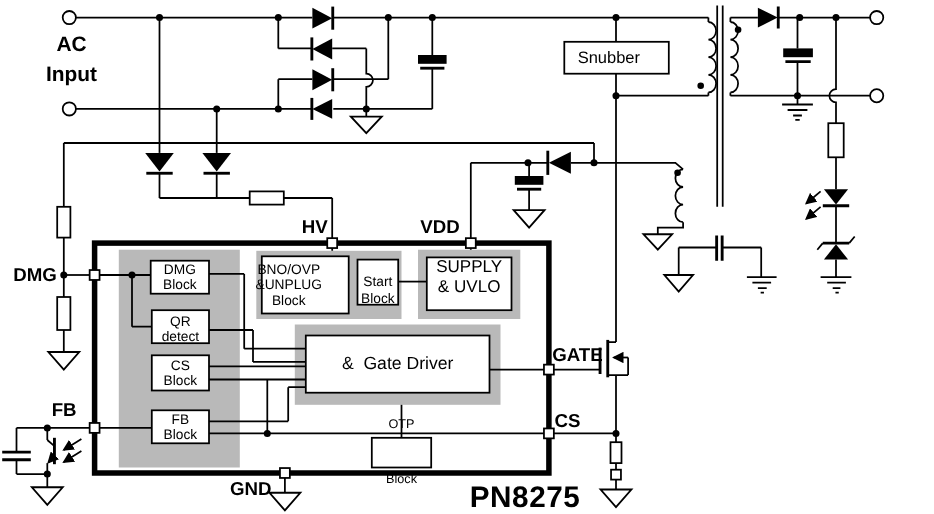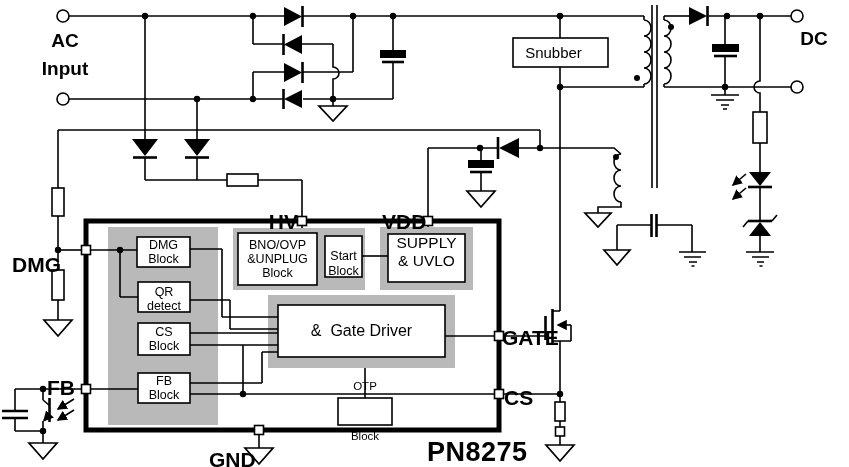--- a/index.html
+++ b/index.html
@@ -13,21 +13,21 @@
   .tri{fill:#fff;stroke:#000;stroke-width:1.7;stroke-linejoin:miter;}
   .gray{fill:var(--block-fill,#b9b9b9);stroke:none;}
   .white{fill:#fff;stroke:#000;stroke-width:1.6;}
   .icb{fill:none;stroke:#000;stroke-width:5;}
   .pinsq{fill:#fff;stroke:#000;stroke-width:1.6;}
   .dot{fill:#000;stroke:none;}
   
   .lbl{position:absolute;color:#000;}
   .big{font-weight:bold;font-size:19px;text-align:center;line-height:28px;}
   .big span{display:block;}
-  .pin{font-weight:bold;font-size:21px;white-space:nowrap;line-height:1;margin-top:13px;}
+  .pin{font-weight:bold;font-size:17px;white-space:nowrap;line-height:1;}
   .part{font-weight:bold;font-size:27px;white-space:nowrap;letter-spacing:.5px;}
   .blocklbl{position:absolute;display:flex;flex-direction:column;align-items:center;
             justify-content:center;text-align:center;color:#000;line-height:1.14;}
   .blocklbl span{display:block;white-space:pre;}
   .f12{font-size:12.5px;} .f15{font-size:15.5px;} .f16{font-size:16px;} .f11{font-size:11.5px;}
   .snb{font-size:15px;}
 </style>
 </head>
 <body>
 
@@ -273,21 +273,20 @@
     <circle class="dot" cx="560" cy="394" r="3.2"></circle>
   </g>
 </svg>
 
 <div class="lbl big" style="left:20px;top:27px;width:90px;">
   <span>AC</span>
   <span>Input</span>
 </div>
 
 <div class="lbl big" style="left:779px;top:25px;width:70px;">
-  <span>DC</span>
 </div>
 
 <div class="blocklbl snb" style="left:513px;top:38px;width:81px;height:29px;">
   <span>Snubber</span>
 </div>
 
 <div class="lbl pin" style="left:264px;top:198px;width:34px;text-align:right;">HV</div>
 <div class="lbl pin" style="left:382px;top:198px;">VDD</div>
 <div class="lbl pin" style="left:12px;top:241px;">DMG</div>
 <div class="lbl pin" style="left:47px;top:364px;">FB</div>
@@ -305,21 +304,21 @@
   <span>detect</span>
 </div>
 <div class="blocklbl f12" style="left:138px;top:323px;width:52px;height:32px;">
   <span>CS</span>
   <span>Block</span>
 </div>
 <div class="blocklbl f12" style="left:138px;top:373px;width:52px;height:30px;">
   <span>FB</span>
   <span>Block</span>
 </div>
-<div class="blocklbl f12" style="left:238px;top:233px;width:79px;height:52px;">
+<div class="blocklbl f12" style="left:223px;top:233px;width:79px;height:52px;">
   <span>BNO/OVP</span>
   <span>&amp;UNPLUG</span>
   <span>Block</span>
 </div>
 <div class="blocklbl f12" style="left:325px;top:236px;width:37px;height:55px;">
   <span>Start</span>
   <span>Block</span>
 </div>
 <div class="blocklbl f15" style="left:388px;top:234px;width:77px;height:36px;">
   <span>SUPPLY</span>

